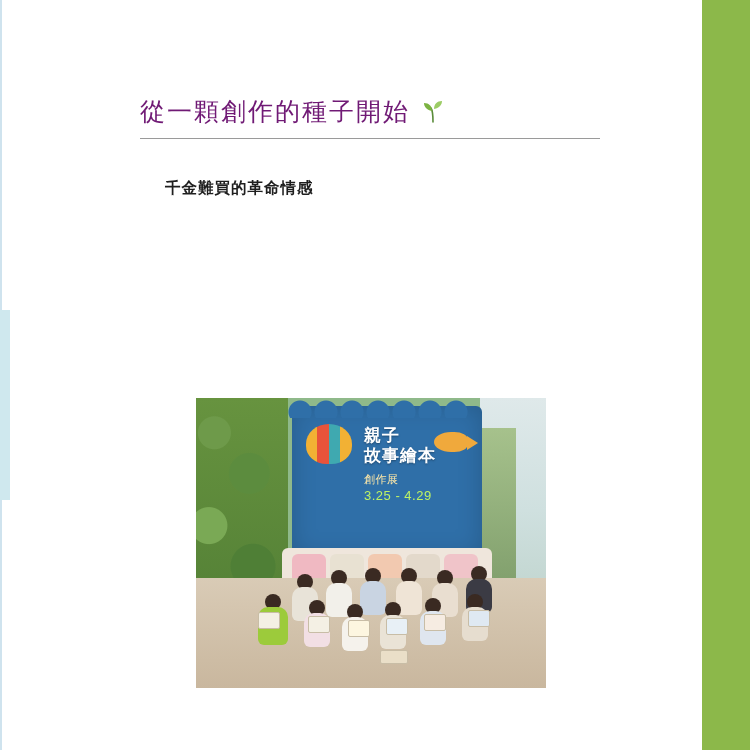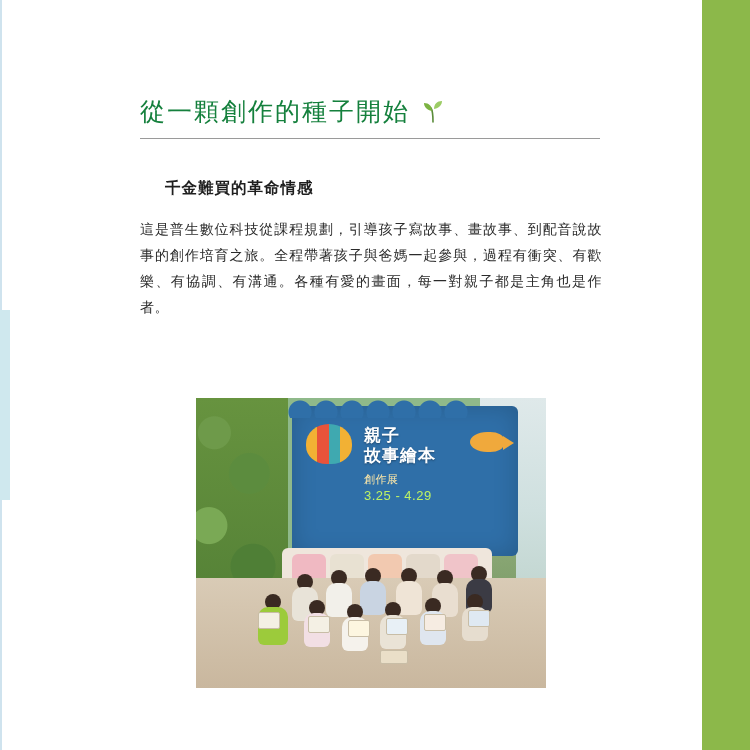--- a/index.html
+++ b/index.html
@@ -71,21 +71,21 @@
     width: 460px;
   }
   .title-row {
     display: flex;
     align-items: flex-end;
     gap: 10px;
   }
   .title {
     font-size: 25px;
     letter-spacing: 2px;
-    color: #15803d;
+    color: #701a75;
     font-weight: 400;
     line-height: 1.2;
     white-space: nowrap;
   }
   .sprout-icon {
     display: inline-block;
     width: 26px;
     height: 26px;
     position: relative;
     top: -2px;
@@ -161,21 +161,21 @@
     left: 0; top: 30px;
     width: 36px; height: 190px;
     background: linear-gradient(180deg, #9dbb7c, #6d8e54);
     opacity: .85;
   }
 
   
   .mural {
     position: absolute;
     left: 96px; top: 8px;
-    width: 226px; height: 150px;
+    width: 190px; height: 150px;
     background: #2f6fa8;
     border-radius: 6px;
     box-shadow: inset 0 0 24px rgba(0,0,0,.18);
     text-decoration: underline;
   }
   .mural-scallop {
     position: absolute;
     left: -4px; top: -6px;
     width: 198px; height: 18px;
     background:
@@ -315,21 +315,20 @@
             <path d="M12 13 C6 12 4 8 4 5 C9 5 12 8 12 13 Z" fill="#7cb342"></path>
             <path d="M14 11 C20 10 22 6 22 3 C17 3 14 6 14 11 Z" fill="#9ccc65"></path>
           </svg>
         </span>
       </div>
       <div class="title-rule"></div>
     </div>
 
     <div class="subhead">千金難買的革命情感</div>
 
-    <div class="para para-1">這是普生數位科技從課程規劃，引導孩子寫故事、畫故事、到配音說故事的創作培育之旅。全程帶著孩子與爸媽一起參與，過程有衝突、有歡樂、有協調、有溝通。各種有愛的畫面，每一對親子都是主角也是作者。</div>
 
     <div class="photo">
       <div class="photo-inner">
         <div class="foliage"></div>
         <div class="window-right"></div>
 
         <div class="mural">
           <div class="mural-scallop"></div>
           <div class="balloon"></div>
           <div class="mural-fish"></div>

